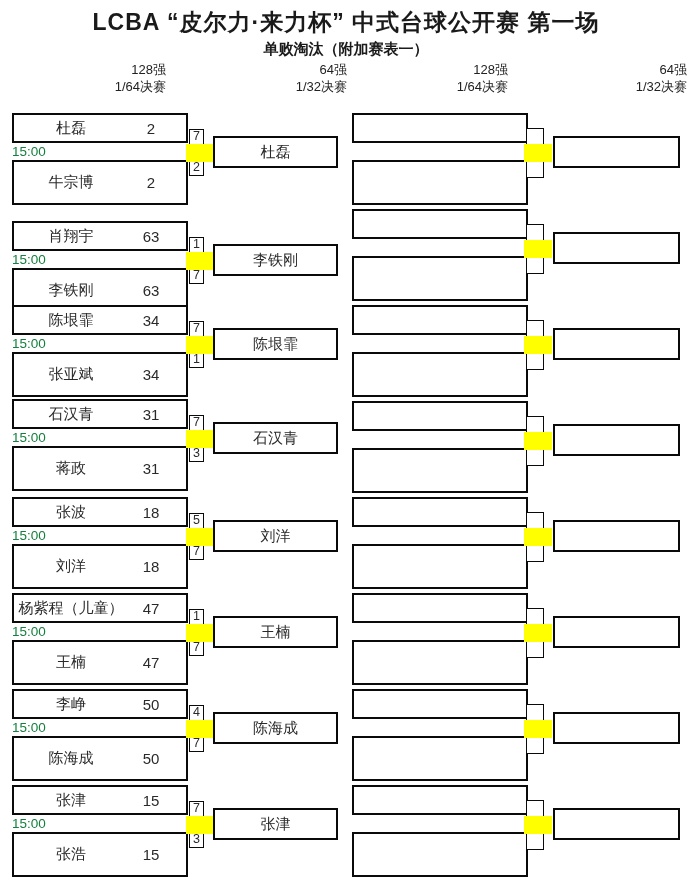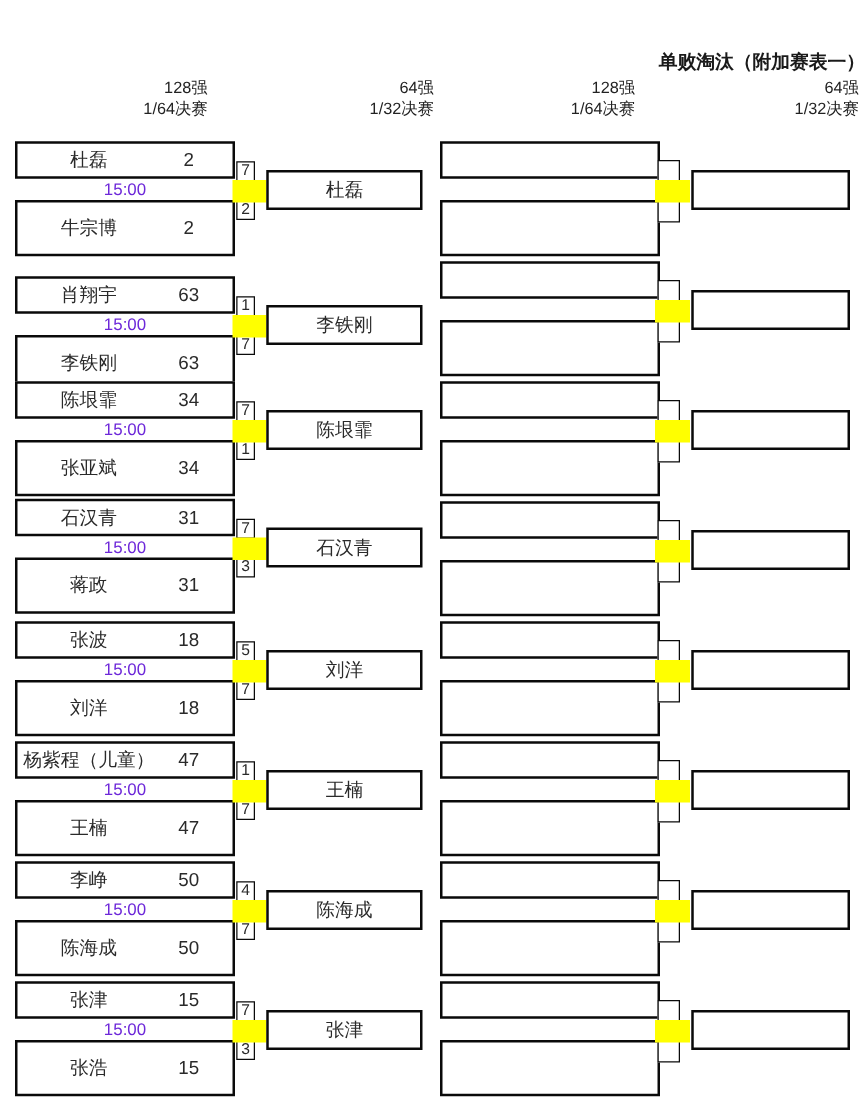--- a/index.html
+++ b/index.html
@@ -1,40 +1,40 @@
 <!DOCTYPE html>
 <html><head>
 <meta charset="utf-8">
 <style>
   html,body{margin:0;padding:0;background:#ffffff;}
   body{font-family:"Liberation Sans","DejaVu Sans",sans-serif;color:#222;}
   .stage{position:relative;width:692px;height:881px;background:#fff;overflow:hidden;}
 
   .title{position:absolute;top:7px;left:0;width:692px;text-align:center;
          font-size:23px;font-weight:bold;color:#1a1a1a;letter-spacing:1px;}
-  .subtitle{position:absolute;top:40px;left:0;width:692px;text-align:right;
+  .subtitle{position:absolute;top:40px;left:0;width:692px;text-align:center;
          font-size:15px;font-weight:bold;color:#1a1a1a;}
 
   .colhead{position:absolute;top:61px;width:140px;text-align:right;
          font-size:13px;line-height:17px;color:#222;}
   .colhead.c1{left:26px;} .colhead.c2{left:207px;} .colhead.c3{left:368px;} .colhead.c4{left:547px;}
 
   .match{position:absolute;left:0;width:692px;height:78px;padding-left:20px;}
 
   .pbox{position:absolute;width:176px;height:30px;border:2px solid #0a0a0a;
         background:#fff;box-sizing:border-box;display:flex;align-items:center;}
   .match.left  .pbox{left:12px;}
   .match.right .pbox{left:352px;}
   .pbox.p1{top:0;}
   .pbox.p2{top:47px;height:45px;}
   .pname{flex:1;text-align:center;font-size:15px;color:#2a2a2a;white-space:nowrap;overflow:hidden;}
   .pseed{width:46px;text-align:center;font-size:15px;color:#2a2a2a;margin-right:12px;}
 
   .ptime{position:absolute;left:12px;top:30px;width:176px;height:17px;line-height:17px;
-         text-align:center;font-size:13.5px;color:#6d28d9;}
+         font-size:13.5px;color:#15803d;}
 
   .scell{position:absolute;width:15px;height:16px;border:1.5px solid #0a0a0a;background:#fff;
          box-sizing:border-box;text-align:center;font-size:12.5px;line-height:13px;color:#2a2a2a;z-index:1;}
   .scell.s1{left:189px;top:16px;}
   .scell.s2{left:189px;top:47px;}
 
   .rbracket{position:absolute;left:526px;top:15px;width:18px;height:50px;
          border:1.5px solid #0a0a0a;box-sizing:border-box;background:#fff;z-index:1;}
 
   .yellow{position:absolute;top:31px;width:28px;height:18px;background:#ffff00;z-index:2;}
@@ -45,20 +45,21 @@
          box-sizing:border-box;background:#fff;display:flex;align-items:center;justify-content:center;
          font-size:15px;color:#2a2a2a;z-index:3;}
   .match.left  .winnerbox{left:213px;}
   .match.right .winnerbox{left:553px;width:127px;}
 </style>
 </head>
 <body>
 
 <div class="stage">
 
+  <div class="title">LCBA “皮尔力·来力杯” 中式台球公开赛 第一场</div>
   <div class="subtitle">单败淘汰（附加赛表一）</div>
 
   <div class="colhead c1">
     <div>128强</div>
     <div>1/64决赛</div>
   </div>
   <div class="colhead c2">
     <div>64强</div>
     <div>1/32决赛</div>
   </div>

